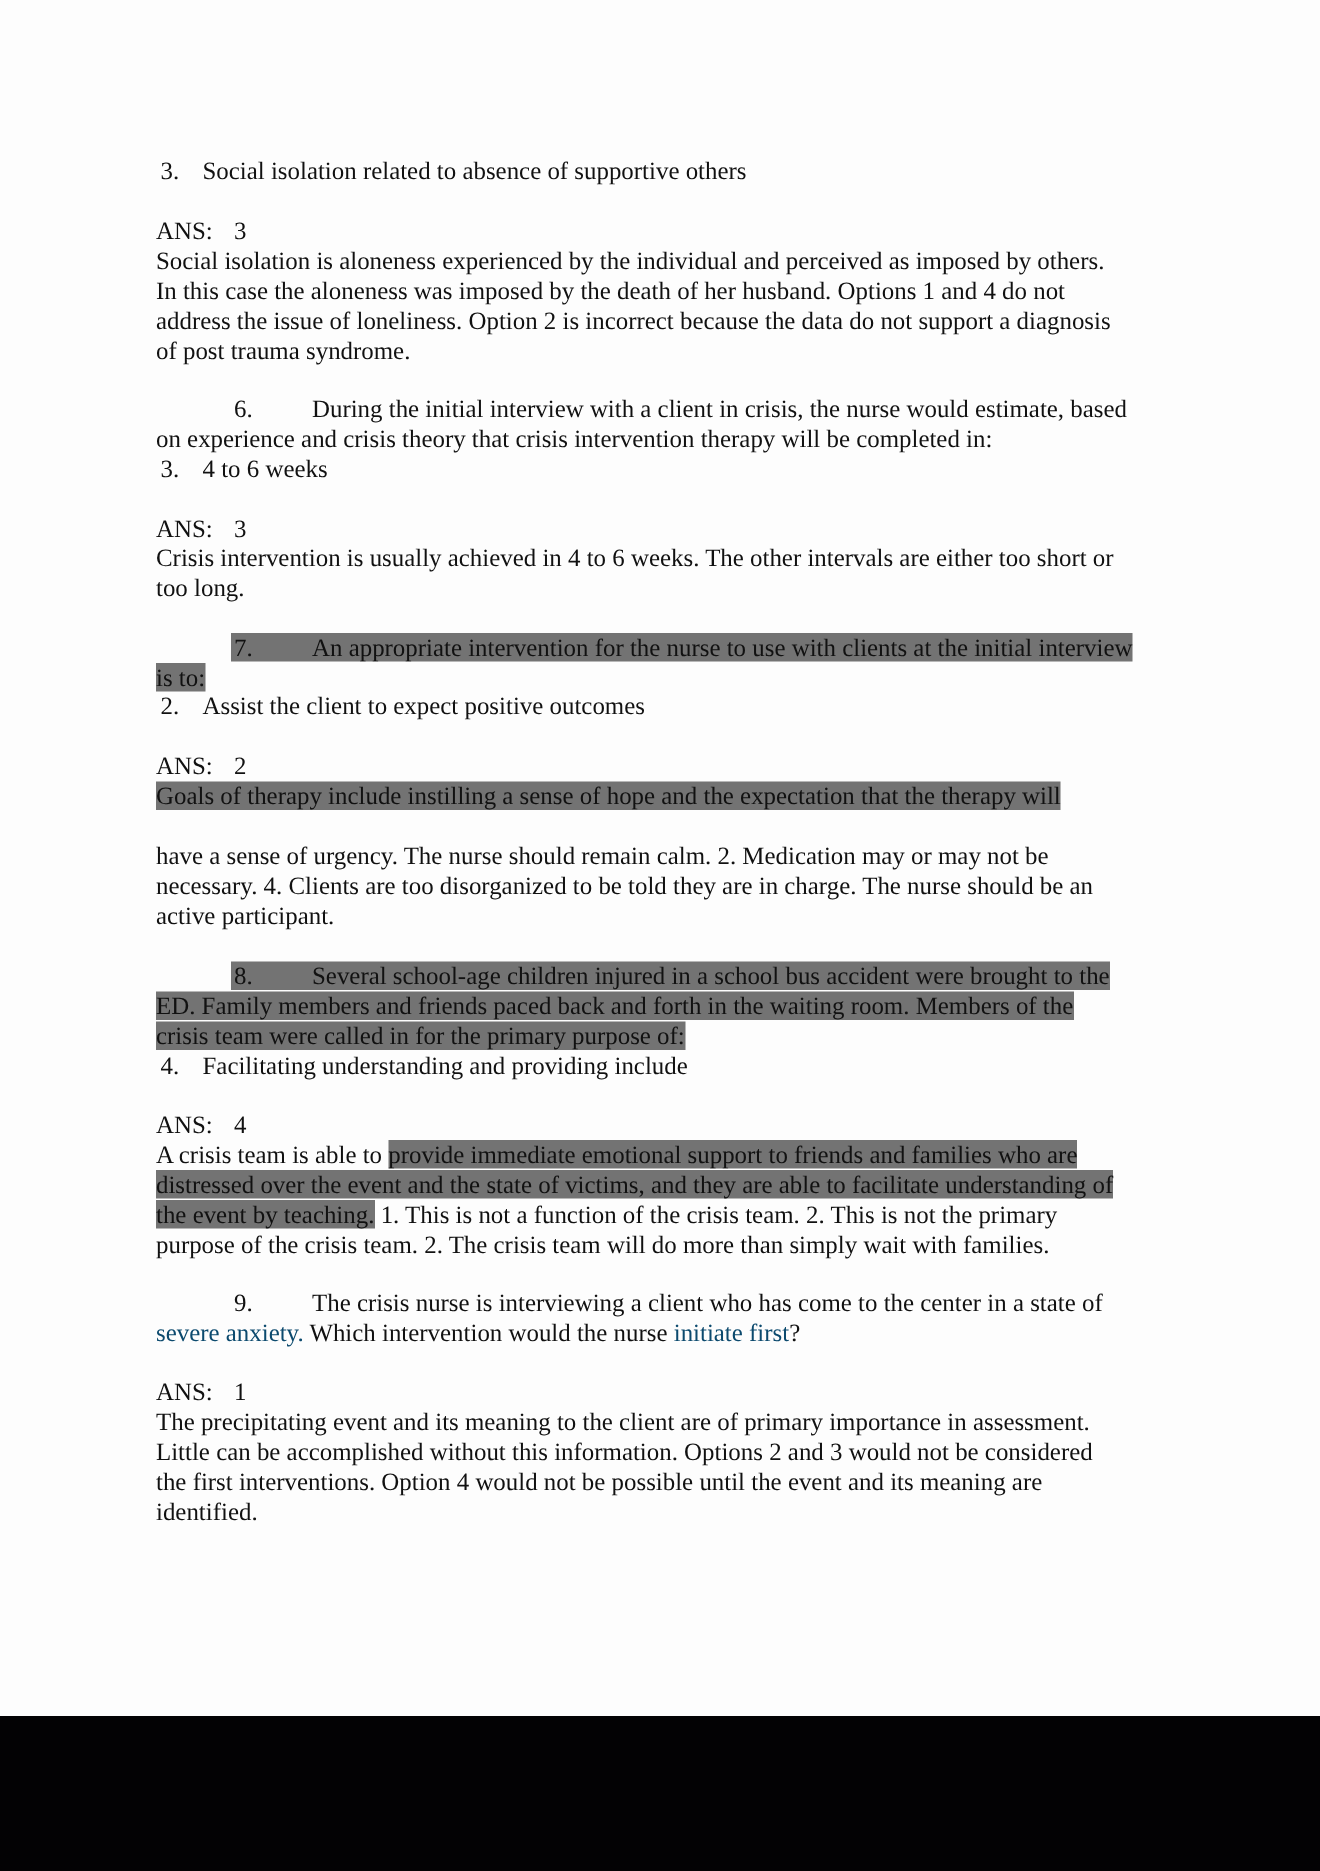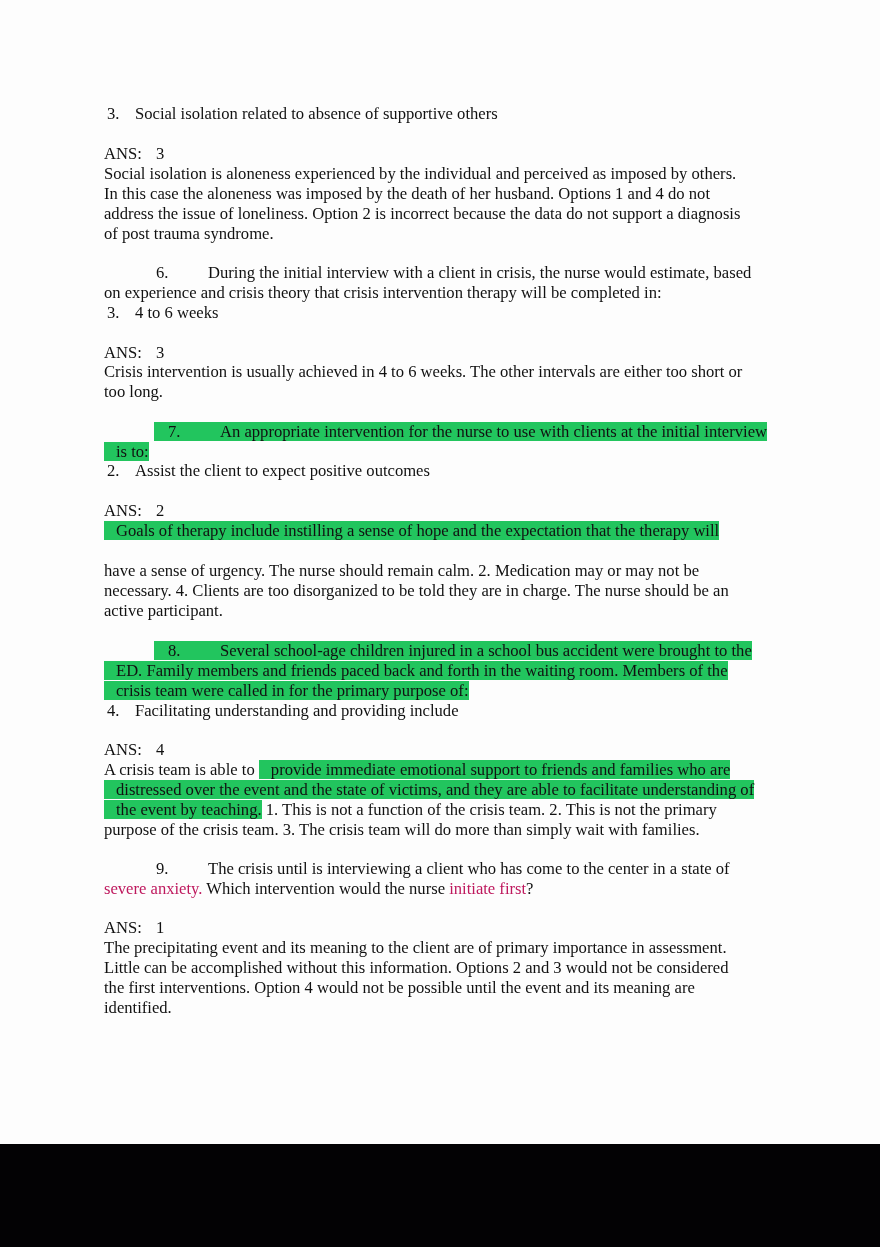--- a/index.html
+++ b/index.html
@@ -22,22 +22,22 @@
     position: absolute;
     left: 104px;
     font-size: 16.6px;
     line-height: 19px;
     color: #111111;
     white-space: nowrap;
   }
   .opt { left: 107px; }
   .opt .num { display: inline-block; width: 28px; }
   .qhead .qnum { display: inline-block; width: 52px; }
-  .hl { background: #22c55e; padding-left: 12px; }
-  .red { color: #be185d; }
+  .hl { background: #737373; }
+  .red { color: #0c4a6e; }
   .ans .lbl { display: inline-block; width: 52px; }
 </style>
 </head>
 <body>
 
 <div class="page">
 
   <div class="line opt" style="top:104px">
     <span class="num">3.</span><span>Social isolation related to absence of supportive others</span>
   </div>
@@ -98,24 +98,24 @@
   </div>
   <div class="line" style="top:760px">
     <span>A crisis team is able to </span><span class="hl">provide immediate emotional support to friends and families who are</span>
   </div>
   <div class="line" style="top:780px">
     <span class="hl">distressed over the event and the state of victims, and they are able to facilitate understanding of</span>
   </div>
   <div class="line" style="top:800px">
     <span class="hl">the event by teaching.</span><span> 1. This is not a function of the crisis team. 2. This is not the primary</span>
   </div>
-  <div class="line" style="top:820px">purpose of the crisis team. 3. The crisis team will do more than simply wait with families.</div>
+  <div class="line" style="top:820px">purpose of the crisis team. 2. The crisis team will do more than simply wait with families.</div>
 
   <div class="line qhead" style="top:859px; left:156px">
-    <span class="qnum">9.</span><span>The crisis until is interviewing a client who has come to the center in a state of</span>
+    <span class="qnum">9.</span><span>The crisis nurse is interviewing a client who has come to the center in a state of</span>
   </div>
   <div class="line" style="top:879px">
     <span class="red">severe anxiety.</span><span> Which intervention would the nurse </span><span class="red">initiate first</span><span>?</span>
   </div>
   <div class="line ans" style="top:918px">
     <span class="lbl">ANS:</span><span>1</span>
   </div>
   <div class="line" style="top:938px">The precipitating event and its meaning to the client are of primary importance in assessment.</div>
   <div class="line" style="top:958px">Little can be accomplished without this information. Options 2 and 3 would not be considered</div>
   <div class="line" style="top:978px">the first interventions. Option 4 would not be possible until the event and its meaning are</div>

